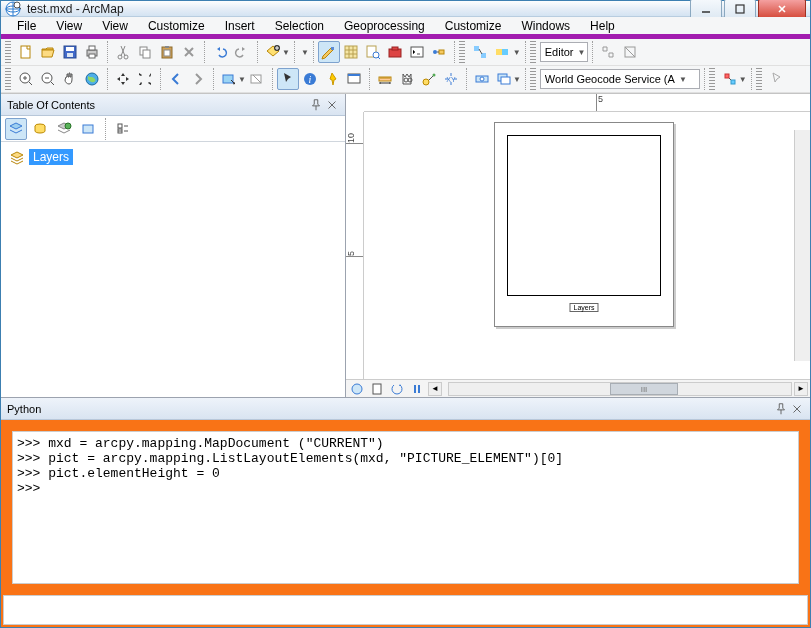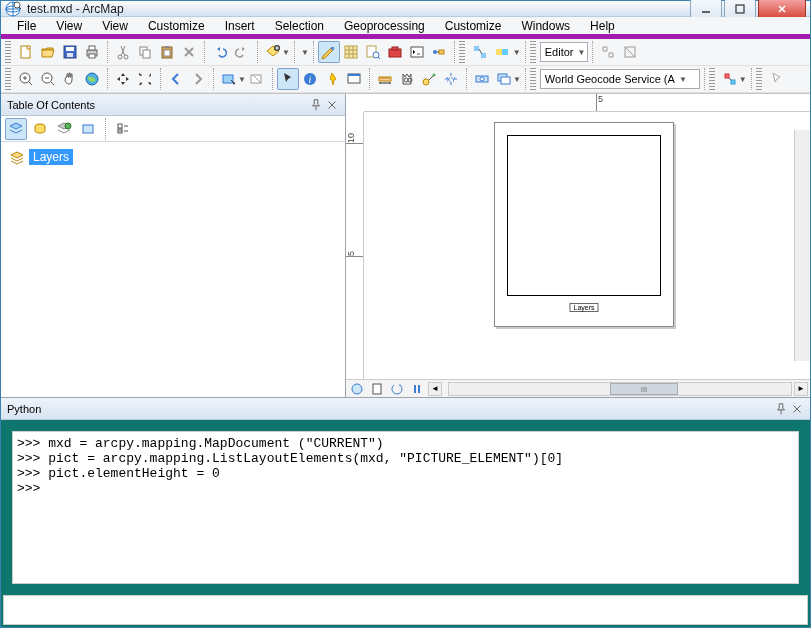--- a/index.html
+++ b/index.html
@@ -52,21 +52,21 @@
   .canvas { flex:1; background:#fff; position:relative; overflow:hidden; }
   .page { position:absolute; left:130px; top:10px; width:180px; height:205px; border:1px solid #888; box-shadow:2px 2px 0 #ccc; background:#fff; }
   .page-frame { position:absolute; left:12px; top:12px; right:12px; bottom:30px; border:1px solid #000; }
   .page-legend { position:absolute; bottom:14px; left:50%; transform:translateX(-50%); border:1px solid #666; font-size:7px; padding:0 3px; background:#fff;}
   .map-bottom-tb { height:18px; border-top:1px solid #ccc; display:flex; align-items:center; gap:2px; padding:0 2px; background:#f4f4f4; }
   .map-bottom-tb .scroll-track { flex:1; height:14px; background:#efefef; border:1px solid #ccc; position:relative; margin-left:4px; }
   .map-bottom-tb .scroll-thumb { position:absolute; left:40%; width:20%; top:0; bottom:0; background:#d0d6dd; border:1px solid #a7adb4;margin-left:24px;}
   .map-bottom-tb .scroll-arrow { width:14px; height:14px; background:#efefef; border:1px solid #ccc; display:flex; align-items:center; justify-content:center; font-size:8px;}
   .map-scroll-v { position:absolute; right:0; top:18px; bottom:18px; width:16px; background:#efefef; border-left:1px solid #ccc;}
   
-  .python-panel { height:230px; border-top:1px solid #9ca3af; display:flex; flex-direction:column; background:#0f766e; }
+  .python-panel { height:230px; border-top:1px solid #9ca3af; display:flex; flex-direction:column; background:#f97316; }
   .py-body { flex:1; border:1px solid #ccc; margin:11px; padding:4px; font-family:"Courier New",monospace; font-size:13px; white-space:pre; overflow:auto; background:#fff; color:#000;}
   .py-out { height:30px; border:1px solid #ccc; margin:0 2px 2px 2px; background:#fff;}
 
   .statusbar { height:22px; background:#eef2f6; border-top:1px solid #c9d1da; display:flex; align-items:center; padding:0 10px; font-size:11px; color:#333; }
   .statusbar .spacer { flex:1; }
   
   .ico-sm { width:16px; height:16px; }
 </style>
 </head>
 <body>

